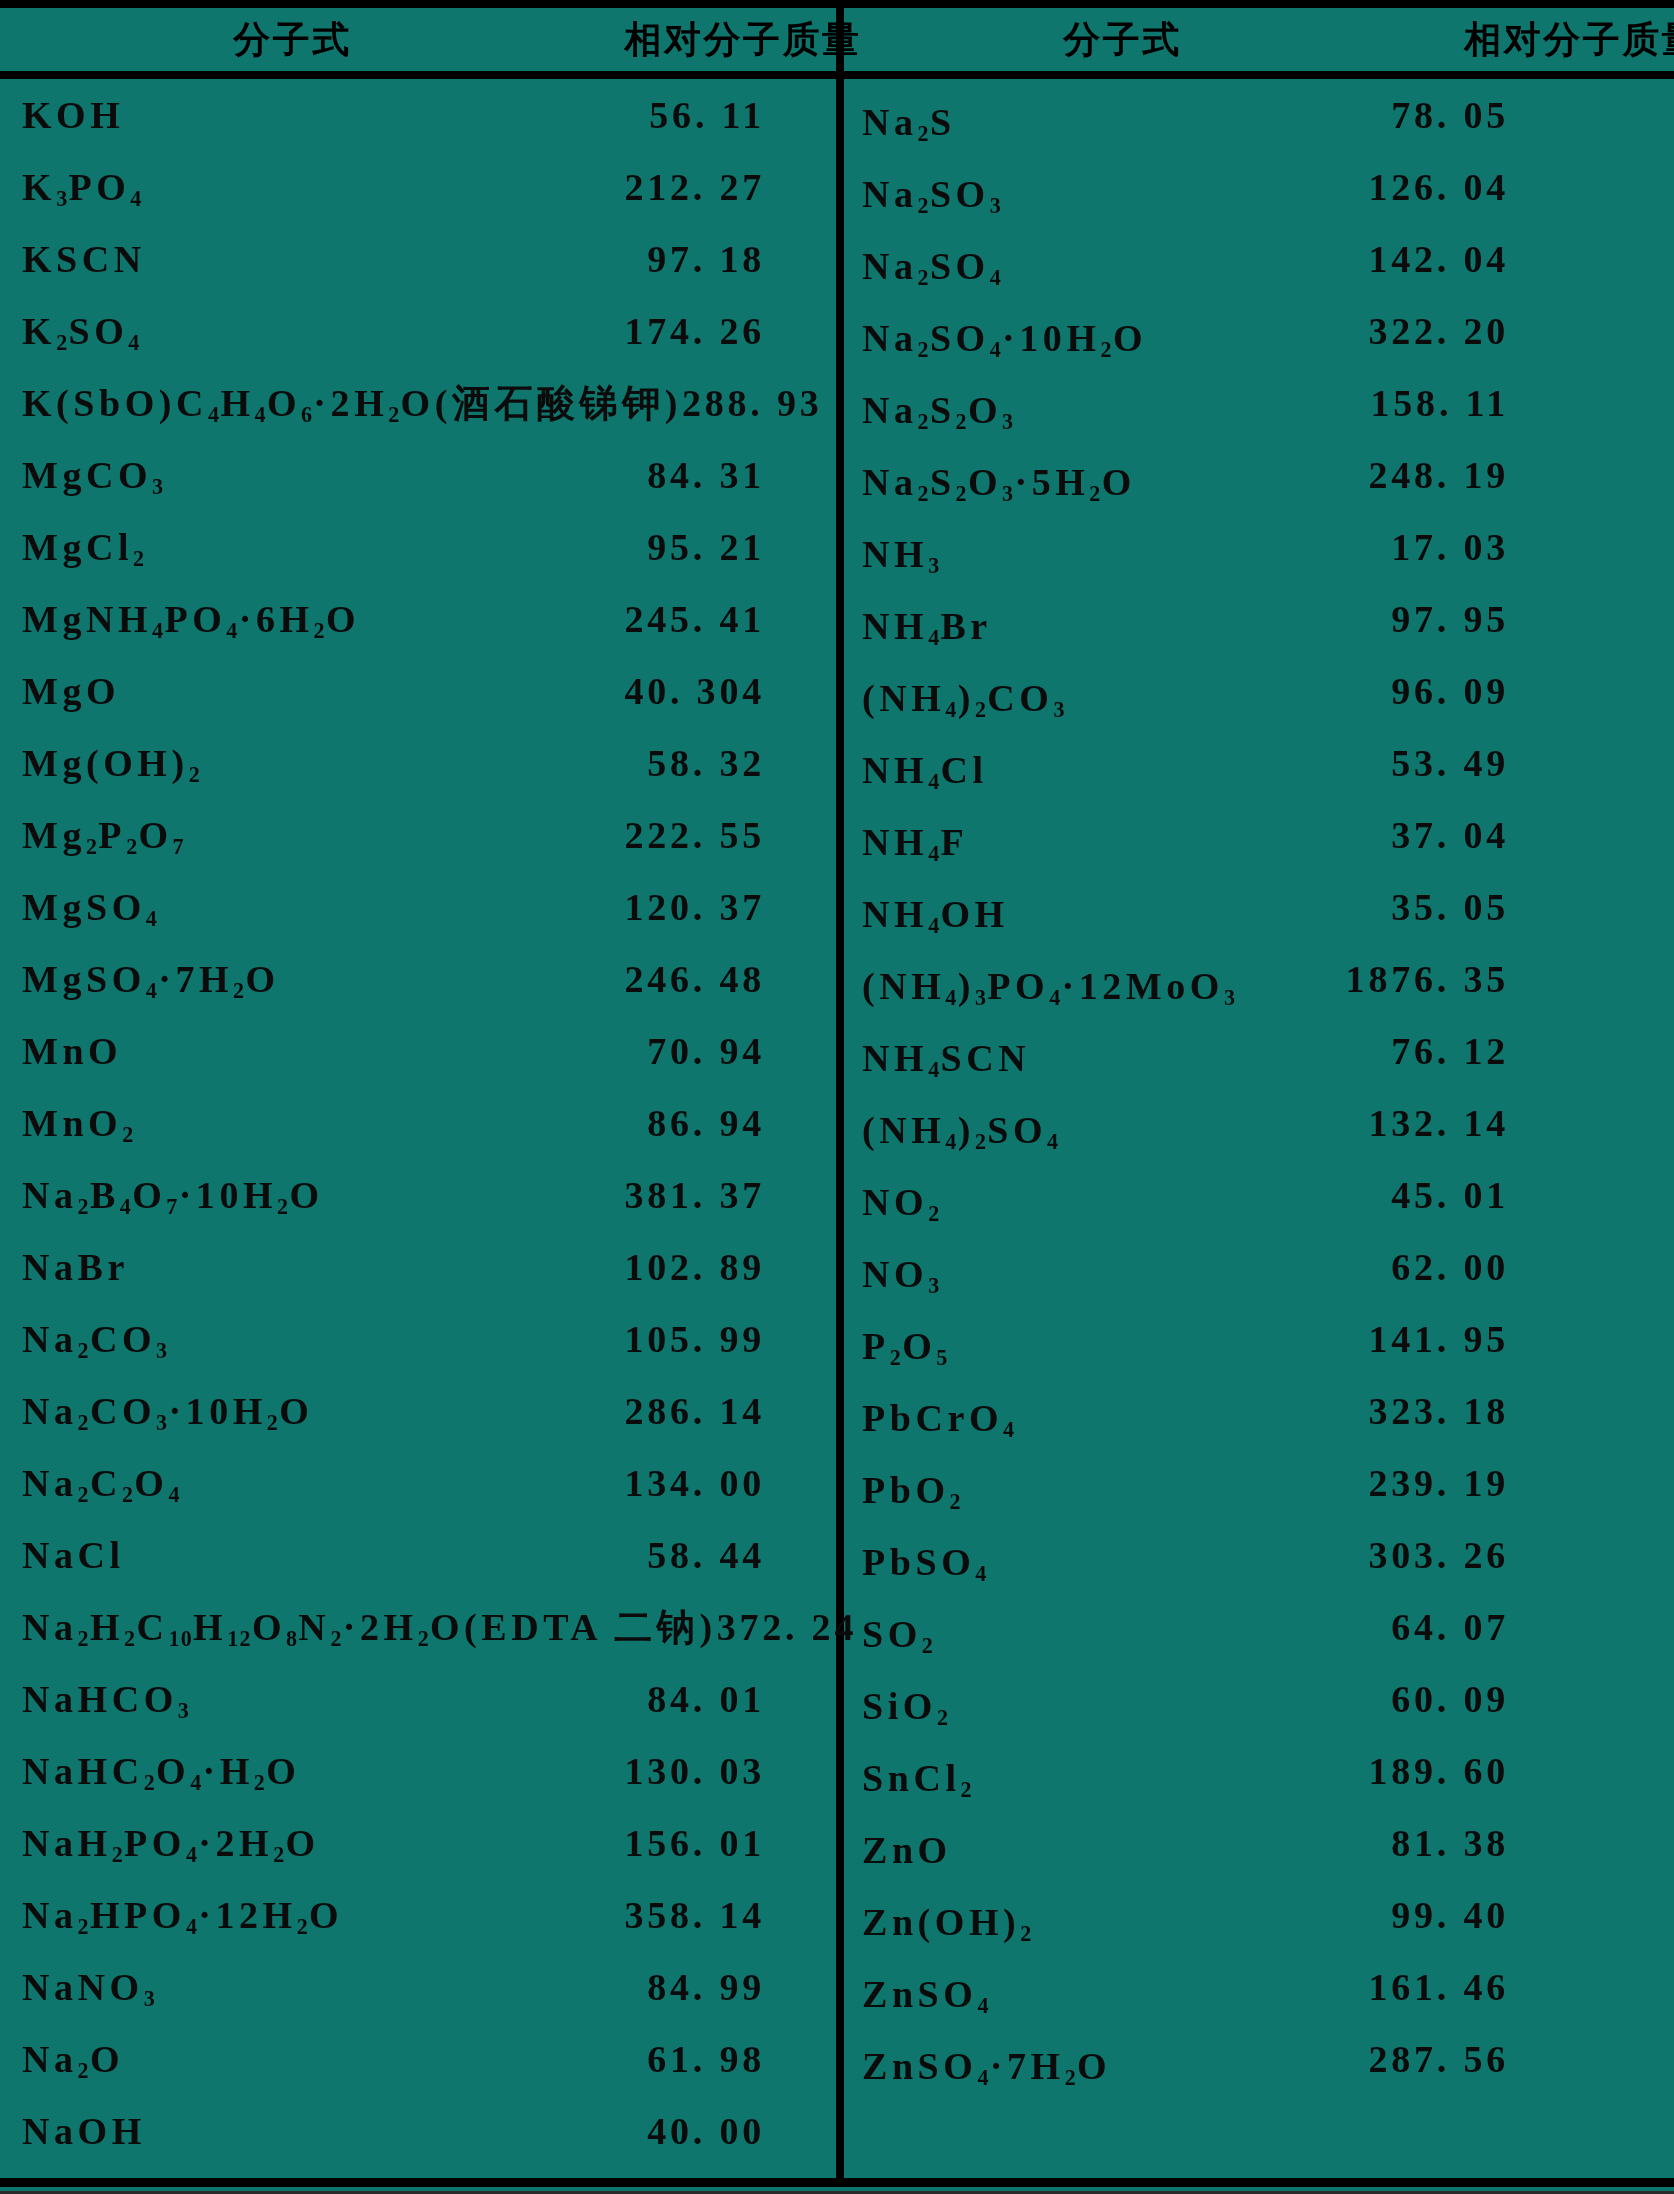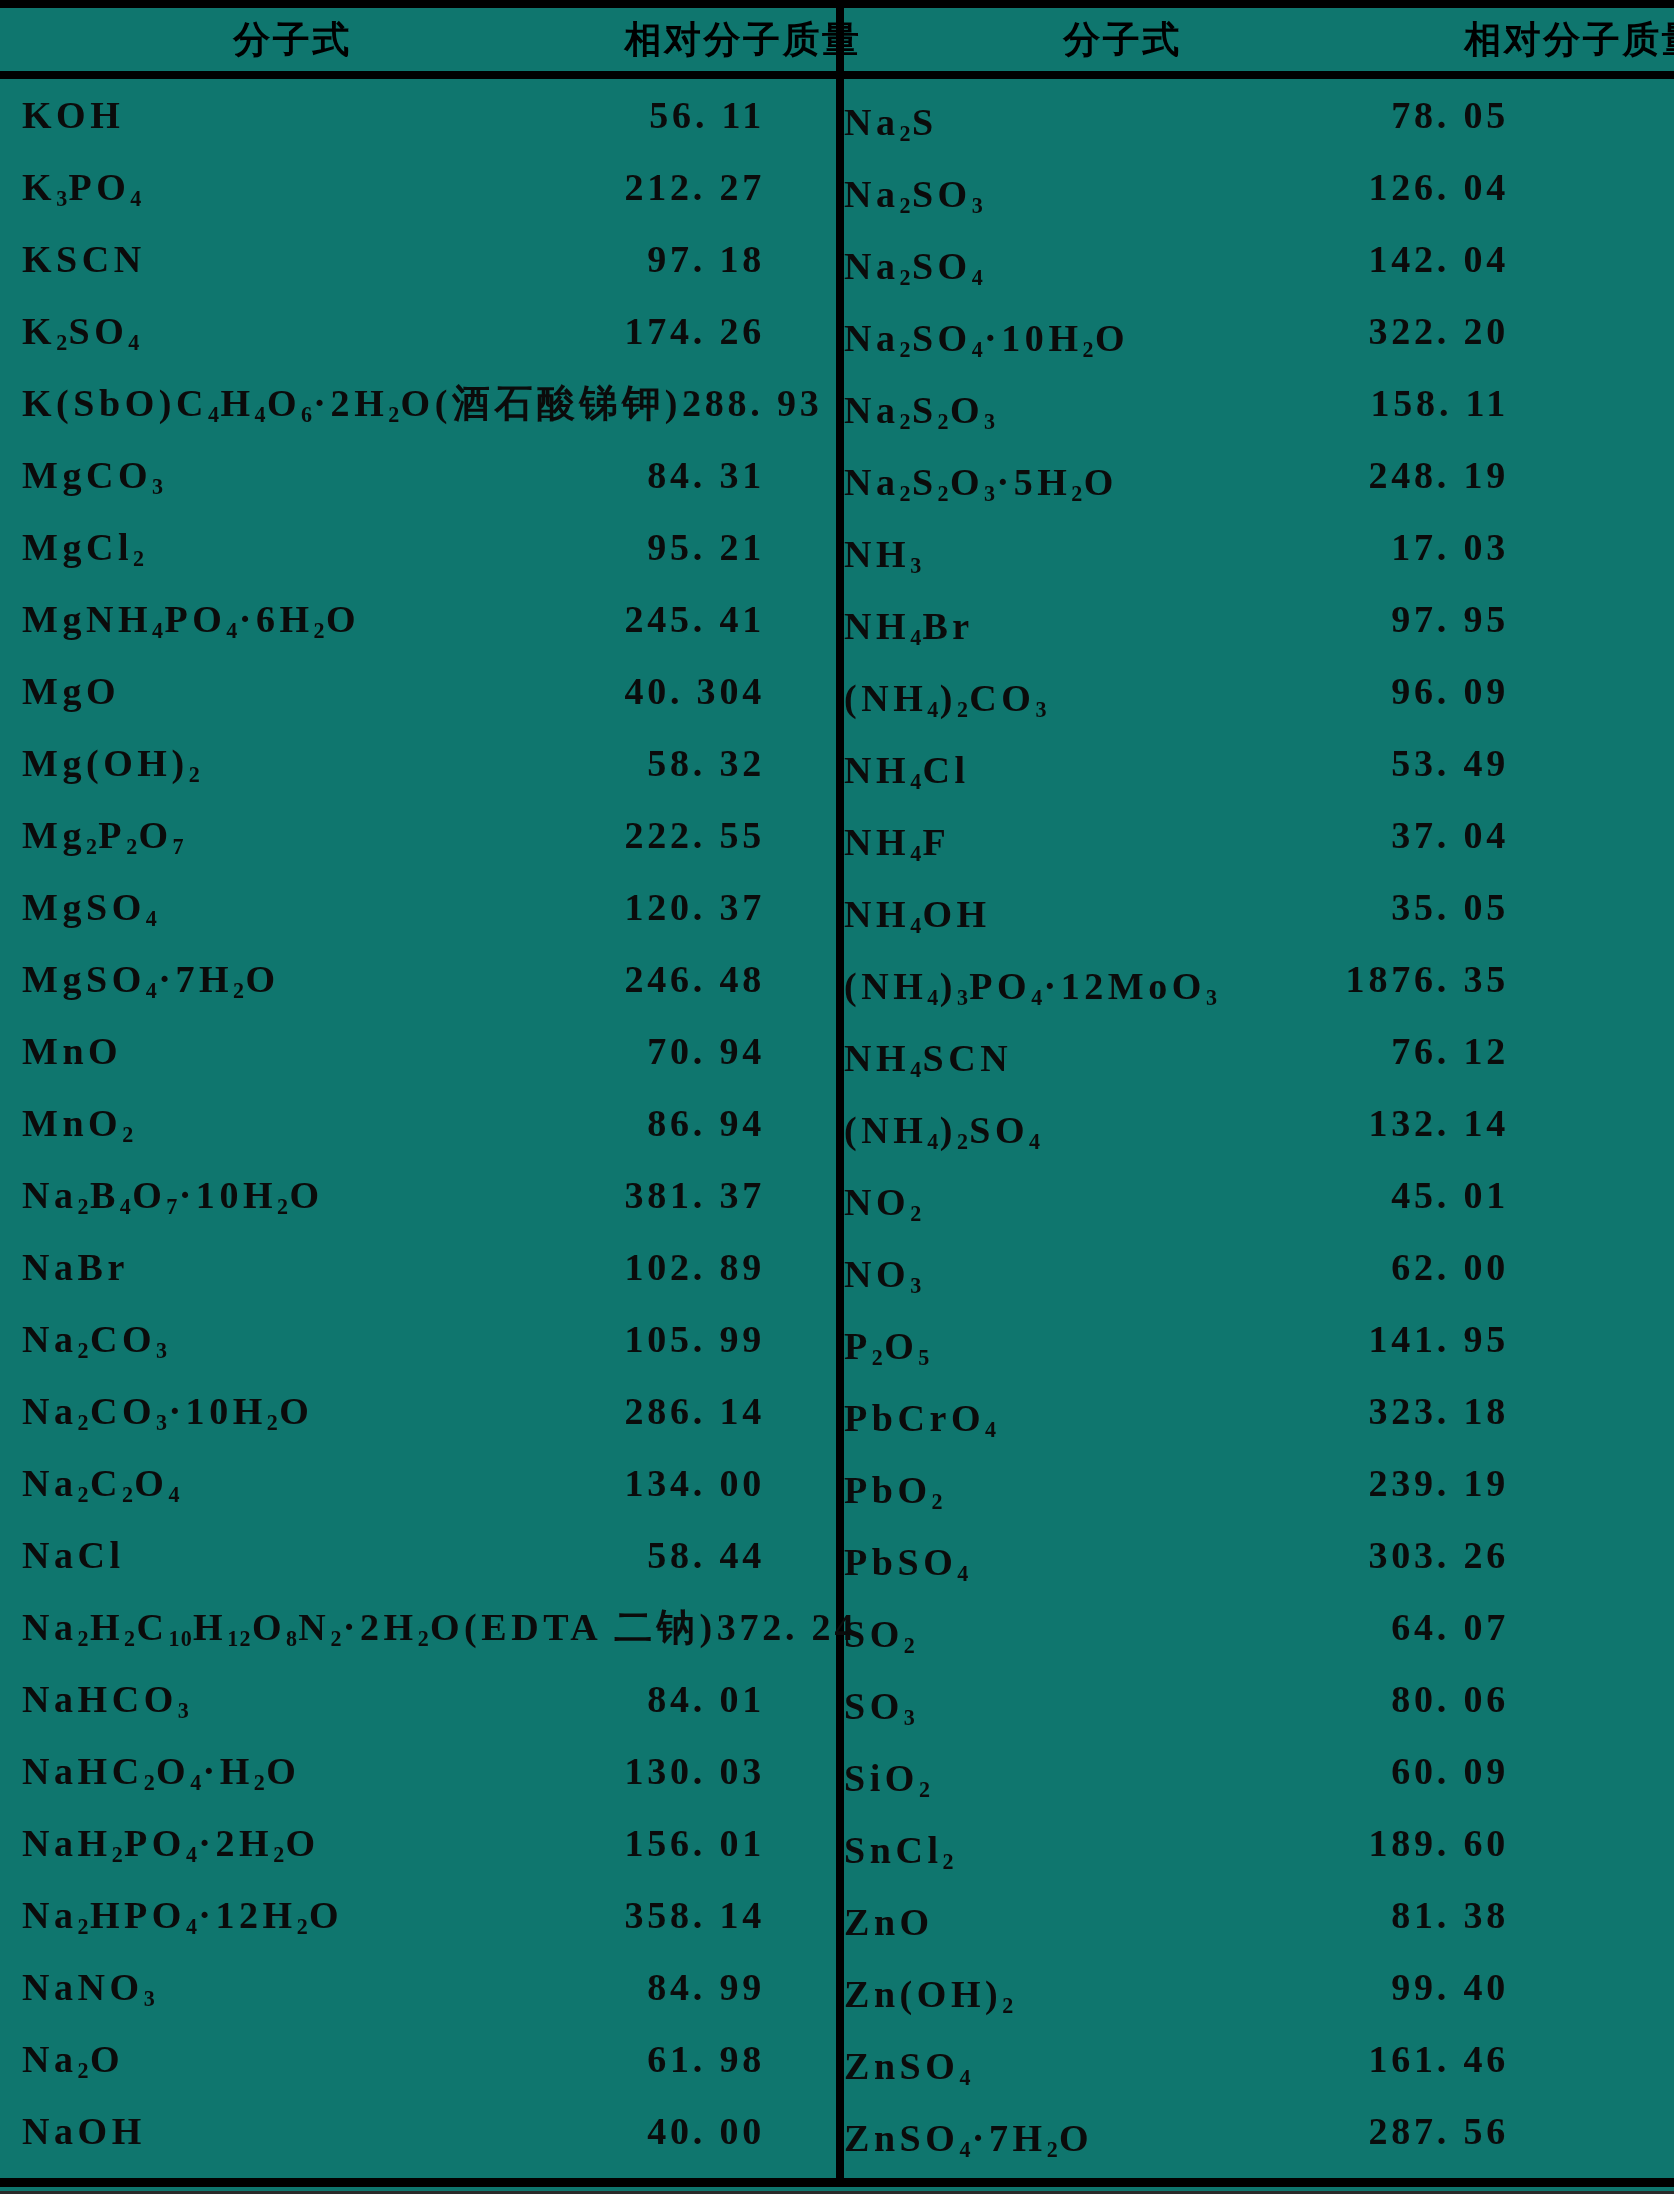--- a/index.html
+++ b/index.html
@@ -35,21 +35,21 @@
   .half-right .fh{left:33.5%;}
   .head-label.mh{left:86%;margin-left:24px;}
 
   .rows{position:absolute;top:71px;left:0;right:0;}
   .row{display:flex;align-items:center;height:72px;}
   .fcell{
     flex:none;font-weight:bold;font-size:38px;
     letter-spacing:0.12em;white-space:nowrap;line-height:1;
   }
   .half-left  .fcell{padding-left:22px;}
-  .half-right .fcell{margin-top:15px;}
+  .half-right .fcell{padding-left:18px;margin-top:15px;}
   .mcell{
     margin-left:auto;flex:none;text-align:right;
     font-weight:bold;font-size:38px;letter-spacing:0.1em;
     white-space:nowrap;line-height:1;
   }
   .half-left  .mcell{padding-right:71px;}
   .half-right .mcell{padding-right:166px;text-align:center;}
   .fcell sub{font-size:0.58em;line-height:0;vertical-align:-0.28em;letter-spacing:0.06em;}
 </style>
 </head>
@@ -276,24 +276,20 @@
         </div>
         <div class="row">
           <span class="fcell">PbSO<sub>4</sub></span>
           <span class="mcell">303. 26</span>
         </div>
         <div class="row">
           <span class="fcell">SO<sub>2</sub></span>
           <span class="mcell">64. 07</span>
         </div>
         <div class="row">
-          <span class="fcell">SO<sub>3</sub></span>
-          <span class="mcell">80. 06</span>
-        </div>
-        <div class="row">
           <span class="fcell">SiO<sub>2</sub></span>
           <span class="mcell">60. 09</span>
         </div>
         <div class="row">
           <span class="fcell">SnCl<sub>2</sub></span>
           <span class="mcell">189. 60</span>
         </div>
         <div class="row">
           <span class="fcell">ZnO</span>
           <span class="mcell">81. 38</span>

